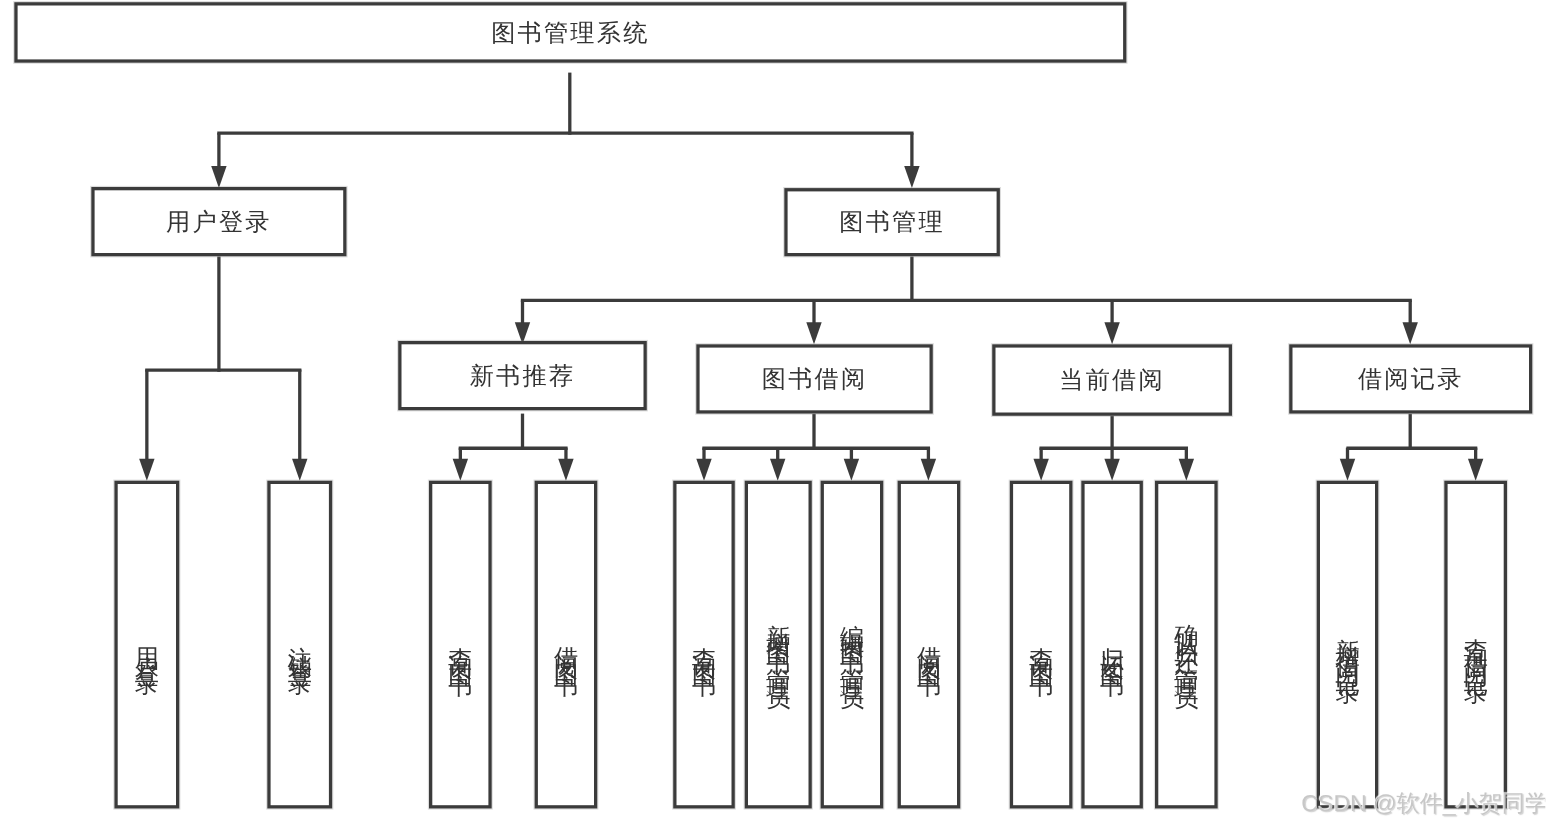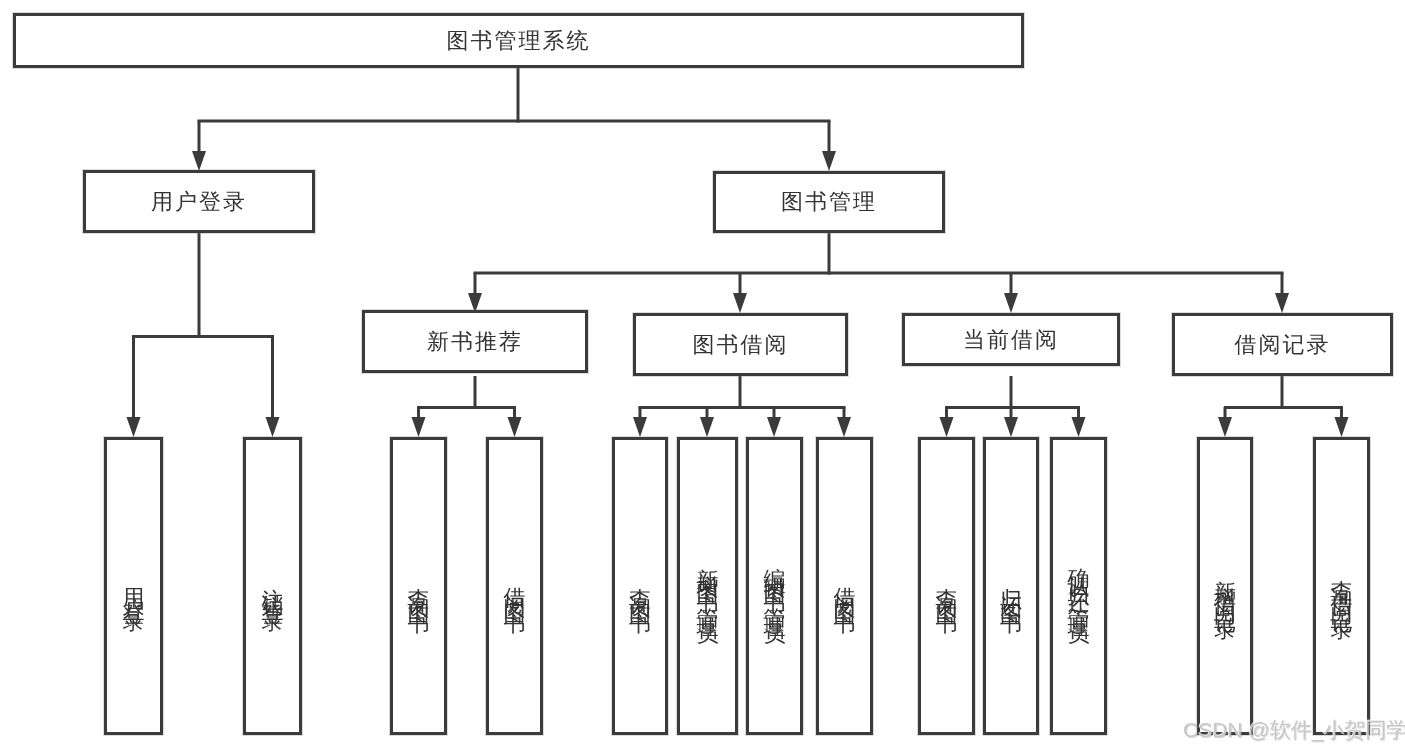--- a/index.html
+++ b/index.html
@@ -120,28 +120,28 @@
     <polygon points="1071.5,417 1085.5,417 1078.5,437"></polygon>
 
     <line x1="1282" y1="376" x2="1282" y2="409"></line>
     <line x1="1224" y1="407.5" x2="1343" y2="407.5"></line>
     <line x1="1225" y1="407" x2="1225" y2="419"></line>
     <polygon points="1218,417 1232,417 1225,437"></polygon>
     <line x1="1341.5" y1="407" x2="1341.5" y2="419"></line>
     <polygon points="1334.5,417 1348.5,417 1341.5,437"></polygon>
   </svg>
 
-  <div class="box" style="left:13px; top:13px; width:1011px; height:55px;">图书管理系统</div>
+  <div class="box" style="left:13px; top:2px; width:1011px; height:55px;">图书管理系统</div>
 
   <div class="box" style="left:83px; top:170px; width:232px; height:63px;">用户登录</div>
-  <div class="box" style="left:713px; top:171px; width:232px; height:62px;">图书管理</div>
+  <div class="box" style="left:713px; top:171px; width:196px; height:62px;">图书管理</div>
 
   <div class="box" style="left:362px; top:310px; width:226px; height:63px;">新书推荐</div>
   <div class="box" style="left:633px; top:313px; width:215px; height:63px;">图书借阅</div>
-  <div class="box" style="left:902px; top:313px; width:218px; height:53px;">当前借阅</div>
+  <div class="box" style="left:902px; top:313px; width:218px; height:65px;">当前借阅</div>
   <div class="box" style="left:1172px; top:313px; width:221px; height:63px;">借阅记录</div>
 
   <div class="vbox" style="left:104px; top:437px; width:59px; height:298px;">
     <span class="vtext">用户登录</span>
   </div>
   <div class="vbox" style="left:243px; top:437px; width:59px; height:298px;">
     <span class="vtext">注销登录</span>
   </div>
 
   <div class="vbox" style="left:390px; top:437px; width:57px; height:298px;">

